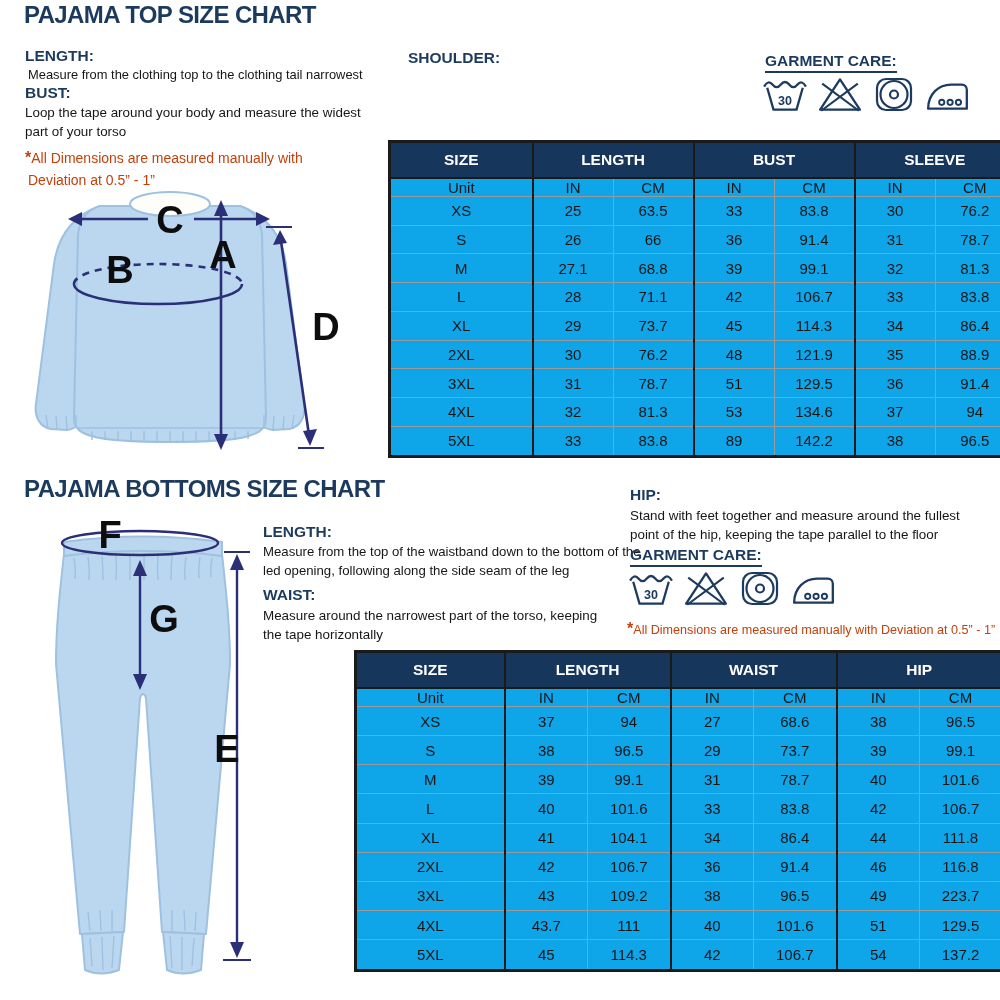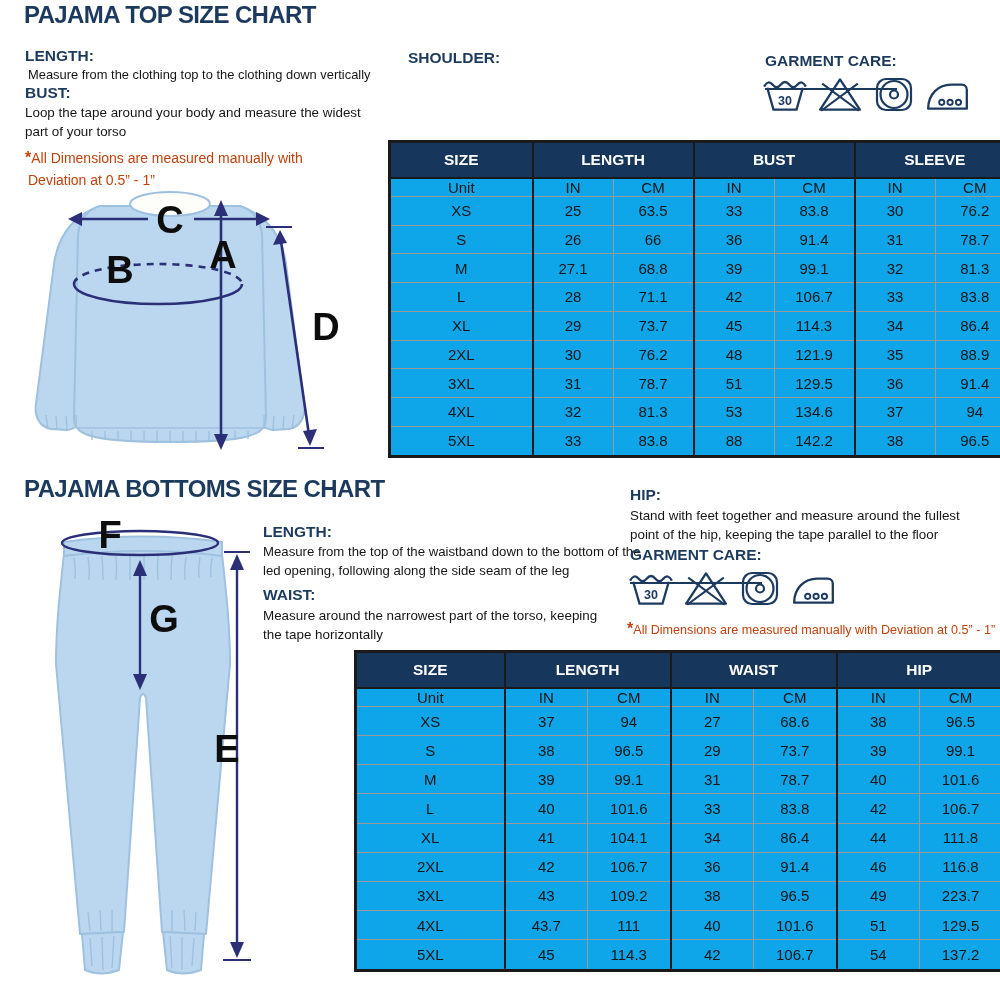--- a/index.html
+++ b/index.html
@@ -7,40 +7,40 @@
         font-family:"Liberation Sans",sans-serif;color:#151515;}
   .abs{position:absolute;}
   .title{font-size:24px;font-weight:bold;color:#1c3a5e;letter-spacing:-0.6px;white-space:nowrap;}
   .h{font-size:15.5px;font-weight:bold;color:#1c3a5e;white-space:nowrap;}
   .d{font-size:13.4px;line-height:1.42;color:#161616;}
   .nowrap{white-space:nowrap;}
   .note{font-size:14px;color:#c2410c;line-height:1.5;}
   .note .star{font-weight:bold;font-size:16px;}
   .note .indent{margin-left:3px;}
   .gc-label{font-size:15.5px;font-weight:bold;color:#1c3a5e;border-bottom:2px solid #1c3a5e;
-            padding-bottom:18px;display:inline-block;white-space:nowrap;}
+            padding-bottom:1px;display:inline-block;white-space:nowrap;}
   .icons{display:flex;gap:9px;align-items:flex-end;}
   .size-table{position:absolute;border-collapse:collapse;table-layout:fixed;background:#0ea5e9;
               border:3px solid #1a1a1a;margin-left:16px;}
   .size-table th,.size-table td{border:1px solid #9a9a9a;text-align:center;vertical-align:middle;
               font-size:15px;padding:0;color:#161616;}
   .size-table thead tr.group th{background:#16365c;color:#ffffff;font-size:15.5px;font-weight:bold;
               border:1px solid #16365c;border-bottom:2px solid #1a1a1a;height:34px;}
   .size-table .gs{border-left:2.5px solid #1a1a1a !important;}
   svg text.letter{font-family:"Liberation Sans",sans-serif;font-weight:bold;fill:#0d0d0d;}
 </style>
 </head>
 <body>
 
 <div id="page">
 
   <div class="abs title" style="left:24px;top:1px">PAJAMA TOP SIZE CHART</div>
 
   <div class="abs h" style="left:25px;top:47px">LENGTH:</div>
-  <div class="abs d nowrap" style="left:28px;top:66px;font-size:12.9px">Measure from the clothing top to the clothing down vertically</div>
+  <div class="abs d nowrap" style="left:28px;top:66px;font-size:12.9px">Measure from the clothing top to the clothing tail narrowest</div>
 
   <div class="abs h" style="left:25px;top:84px">BUST:</div>
   <div class="abs d" style="left:25px;top:103px;width:352px">Loop the tape around your body and measure the widest part of your torso</div>
 
   <div class="abs note" style="left:25px;top:146px;width:340px">
     <span class="star">*</span><span>All Dimensions are measured manually with</span><br>
     <span class="indent">Deviation at 0.5” - 1”</span>
   </div>
 
   <div class="abs h" style="left:408px;top:49px">SHOULDER:</div>
@@ -207,21 +207,21 @@
           <td>81.3</td>
           <td class="gs">53</td>
           <td>134.6</td>
           <td class="gs">37</td>
           <td>94</td>
         </tr>
         <tr>
           <td>5XL</td>
           <td class="gs">33</td>
           <td>83.8</td>
-          <td class="gs">88</td>
+          <td class="gs">89</td>
           <td>142.2</td>
           <td class="gs">38</td>
           <td>96.5</td>
         </tr>
       </tbody>
   </table>
 
   <div class="abs title" style="left:24px;top:475px">PAJAMA BOTTOMS SIZE CHART</div>
 
   <svg class="abs" style="left:22px;top:514px" width="262" height="472" viewBox="0 0 262 472">

